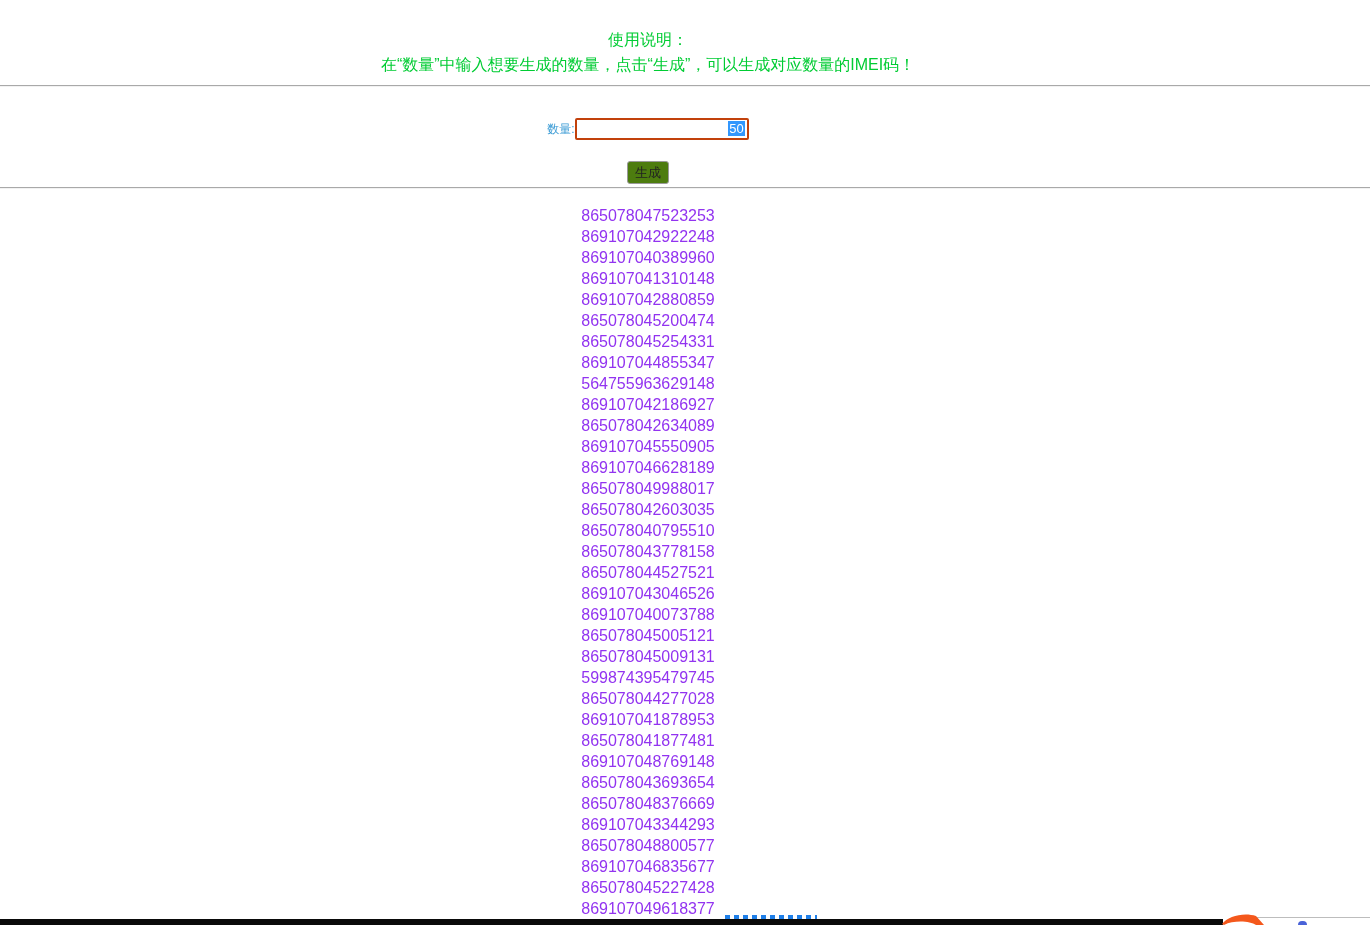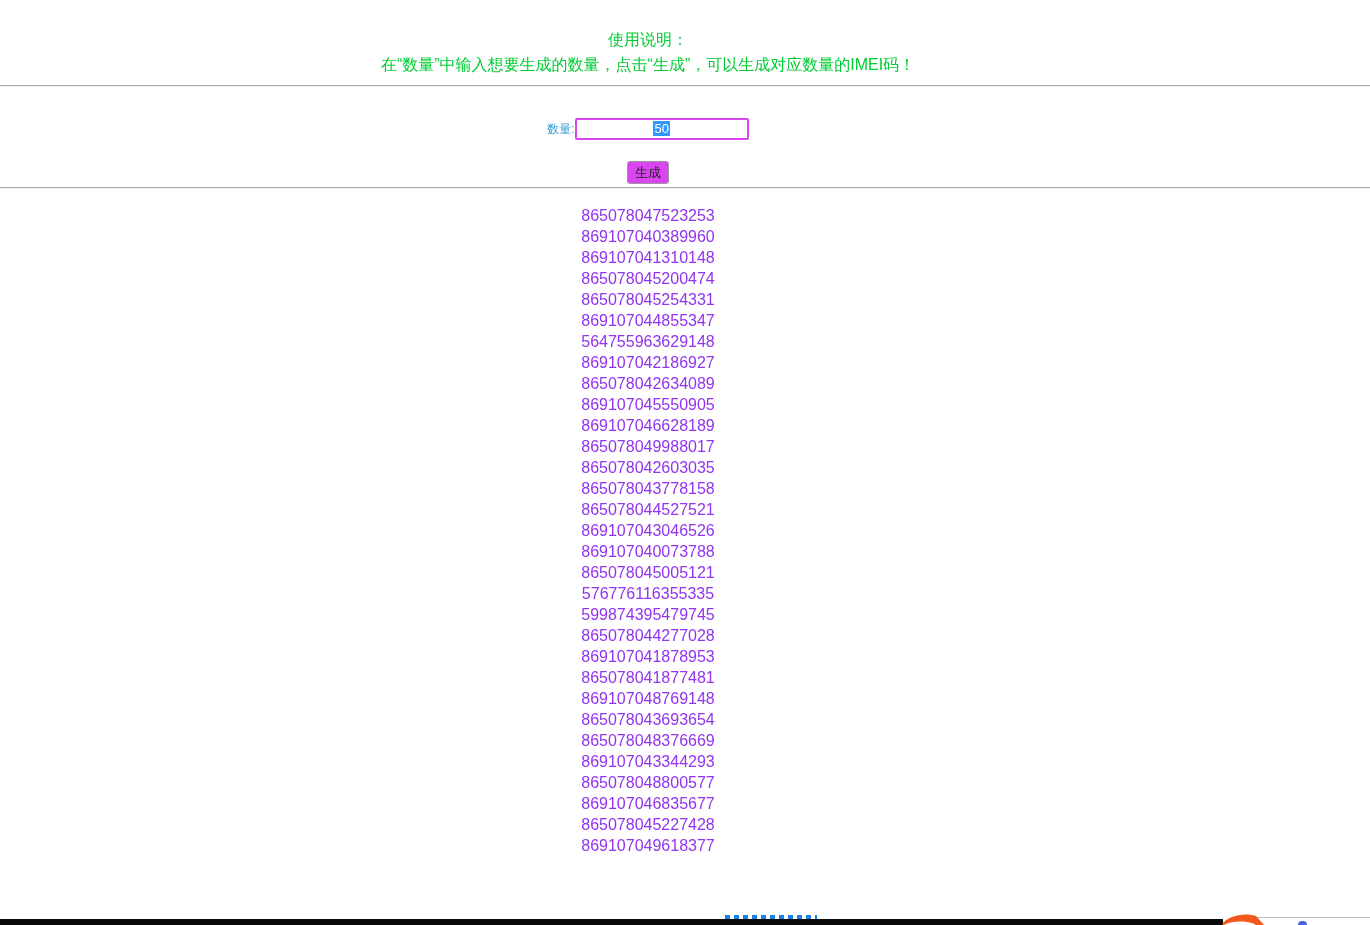--- a/index.html
+++ b/index.html
@@ -32,38 +32,38 @@
 
   
   .form-row{
     margin-top:32px;
     display:flex;justify-content:center;align-items:center;
     height:20px;
   }
   .qty-label{color:var(--label-blue);font-size:12px;line-height:20px;}
   .qty-input{
     width:166px;height:16px;
-    border:2px solid #d946ef;border-radius:2px;
+    border:2px solid #c2410c;border-radius:2px;
     background:#fff;
-    text-align:center;
+    text-align:right;
     padding:1px 2px;
     display:inline-block;
     font-size:13px;line-height:16px;
     cursor:text;
   }
   .qty-input .sel{
     background:var(--selection-blue);
     color:#ffffff;
     padding:0 1px;
   }
   .btn-row{margin-top:22px;height:23px;}
   .gen-btn{
     font-family:"Liberation Sans",sans-serif;
     font-size:13px;color:#222;
-    background:#d946ef;
+    background:#4d7c0f;
     border:1px solid #9a9a9a;border-radius:3px;
     height:23px;min-width:40px;
     padding:1px 7px;
     cursor:pointer;
   }
 
   
   .imei-list{margin-top:16px;}
   .imei-list a{
     display:block;
@@ -121,38 +121,41 @@
   </div>
   <div class="btn-row">
     <button class="gen-btn">生成</button>
   </div>
 </div>
 
 <hr class="divider divider2">
 
 <div class="imei-list centered" id="imei-list">
     <a href="#">865078047523253</a>
+    <a href="#">869107042922248</a>
     <a href="#">869107040389960</a>
     <a href="#">869107041310148</a>
+    <a href="#">869107042880859</a>
     <a href="#">865078045200474</a>
     <a href="#">865078045254331</a>
     <a href="#">869107044855347</a>
     <a href="#">564755963629148</a>
     <a href="#">869107042186927</a>
     <a href="#">865078042634089</a>
     <a href="#">869107045550905</a>
     <a href="#">869107046628189</a>
     <a href="#">865078049988017</a>
     <a href="#">865078042603035</a>
+    <a href="#">865078040795510</a>
     <a href="#">865078043778158</a>
     <a href="#">865078044527521</a>
     <a href="#">869107043046526</a>
     <a href="#">869107040073788</a>
     <a href="#">865078045005121</a>
-    <a href="#">576776116355335</a>
+    <a href="#">865078045009131</a>
     <a href="#">599874395479745</a>
     <a href="#">865078044277028</a>
     <a href="#">869107041878953</a>
     <a href="#">865078041877481</a>
     <a href="#">869107048769148</a>
     <a href="#">865078043693654</a>
     <a href="#">865078048376669</a>
     <a href="#">869107043344293</a>
     <a href="#">865078048800577</a>
     <a href="#">869107046835677</a>

